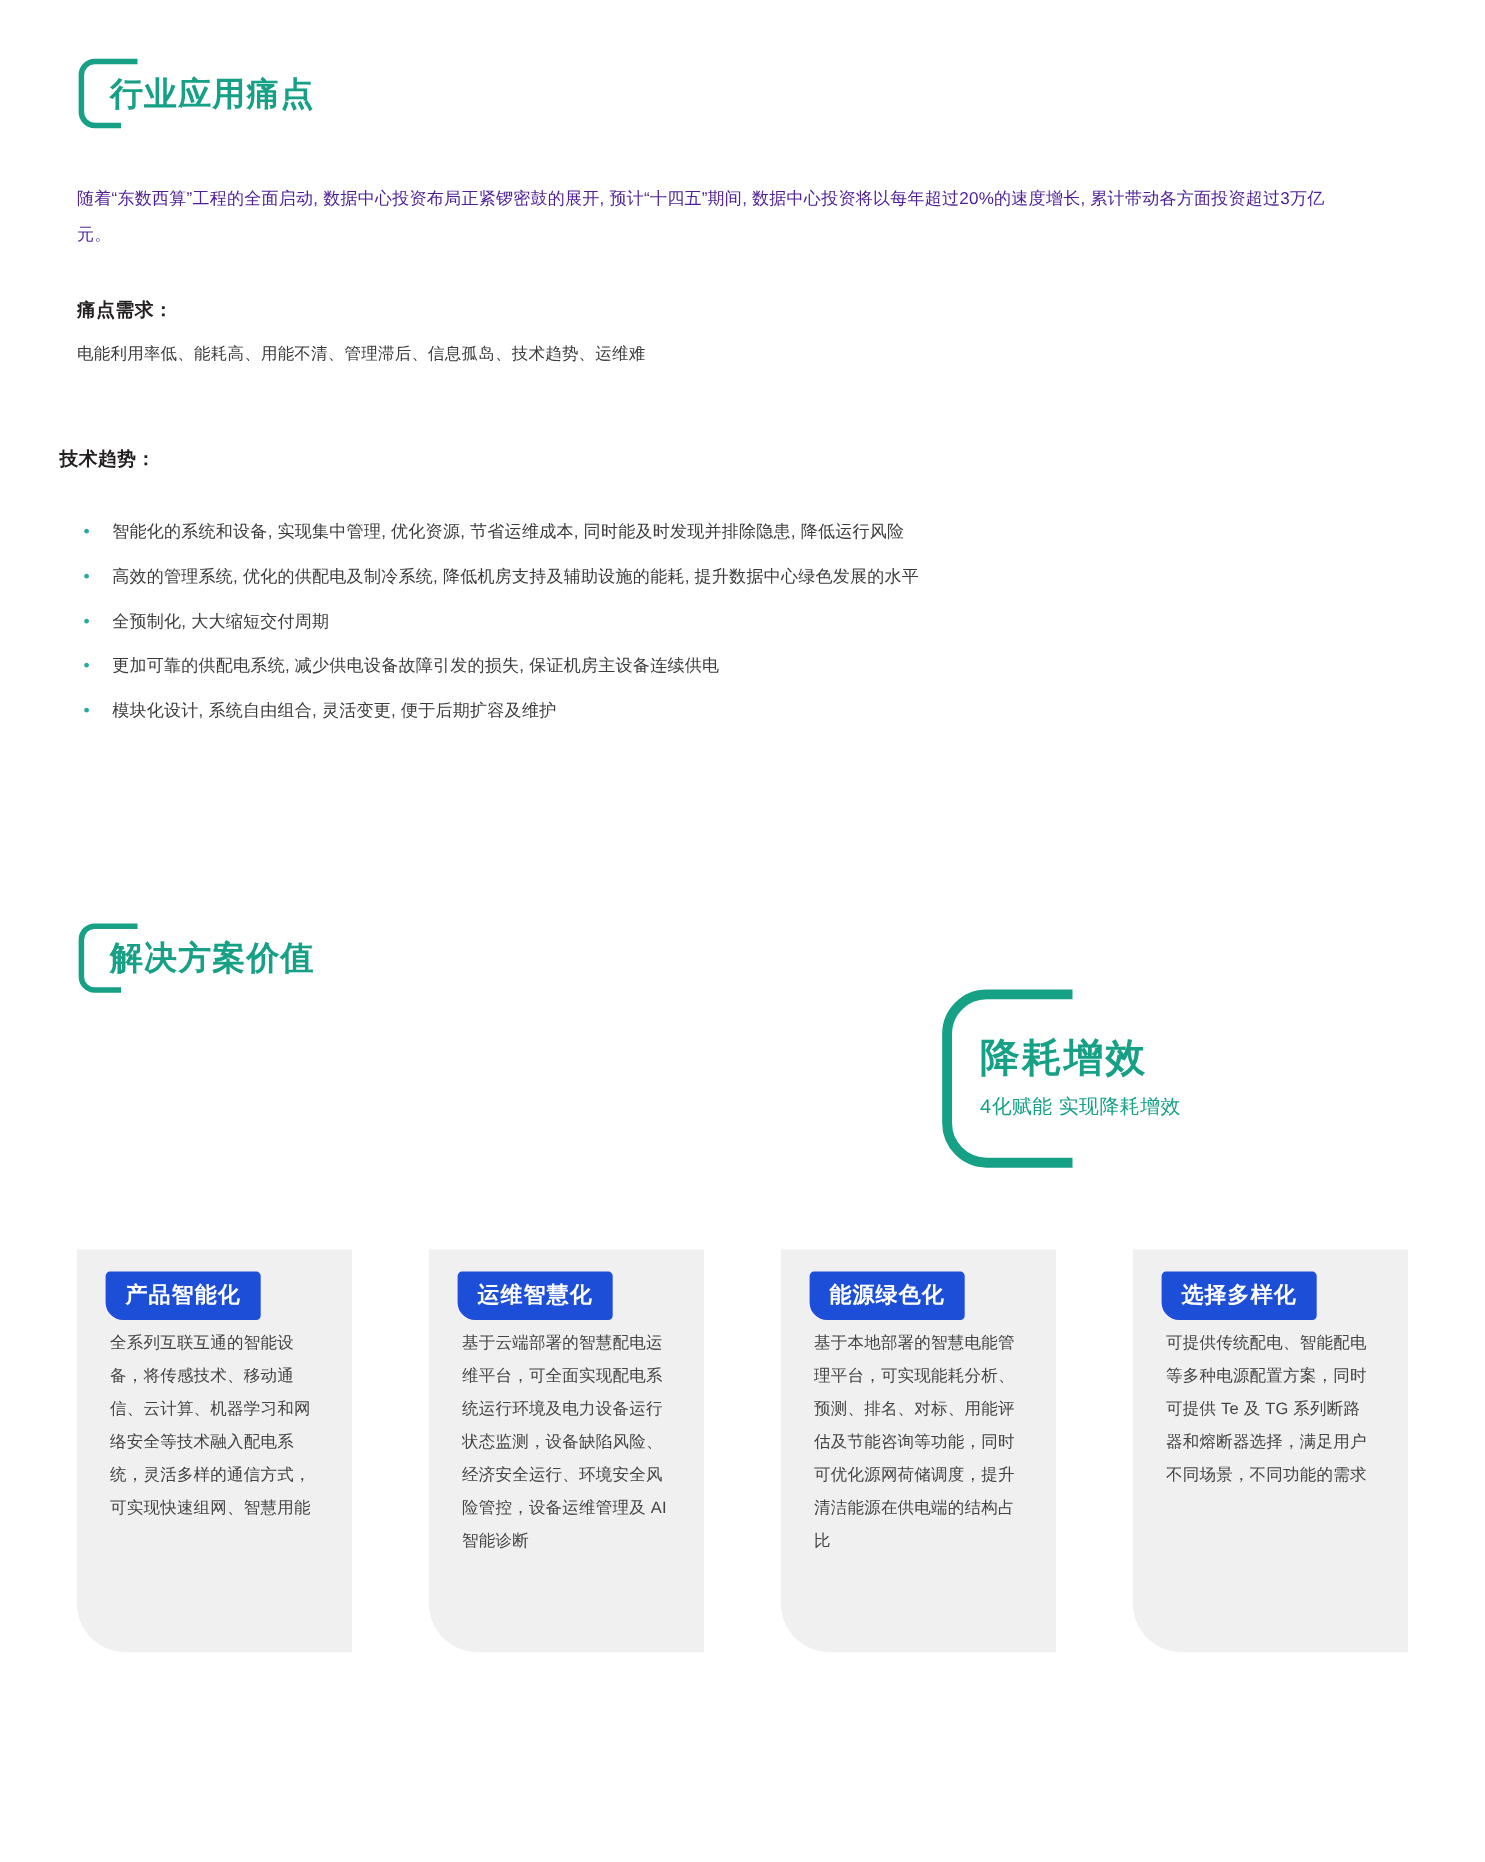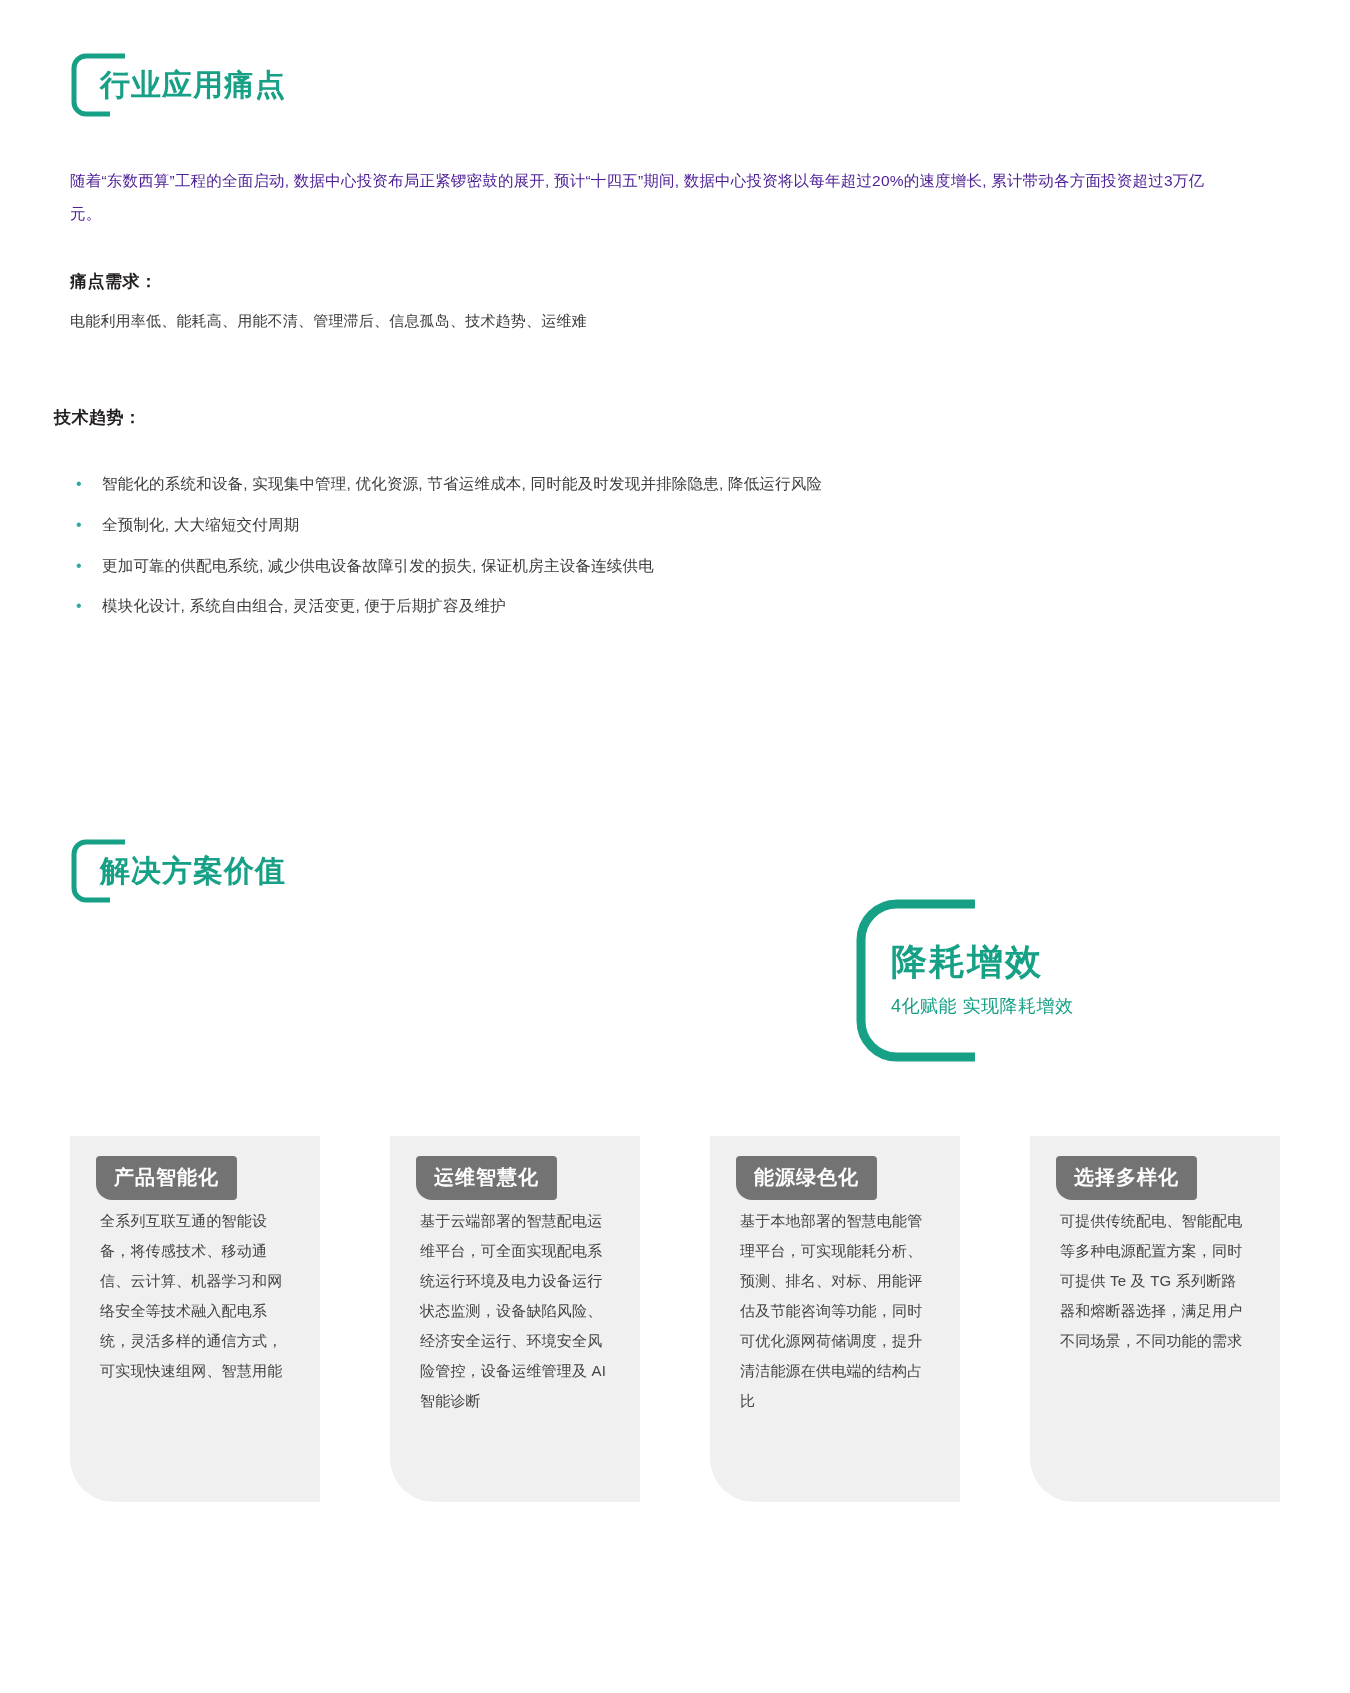--- a/index.html
+++ b/index.html
@@ -138,21 +138,21 @@
     background: #f0f0f0;
     border-radius: 0 0 0 44px;
     padding: 70px 30px 40px 30px;
     min-height: 330px;
   }
   .card.tall { min-height: 366px; }
   .card-tag {
     position: absolute;
     left: 26px;
     top: 20px;
-    background: #737373;
+    background: #1d4ed8;
     color: #ffffff;
     font-size: 20px;
     font-weight: bold;
     letter-spacing: 1px;
     padding: 8px 18px 9px 18px;
     border-radius: 4px 4px 4px 16px;
     white-space: nowrap;
   }
   .card-body {
     font-size: 15px;
@@ -177,20 +177,21 @@
 
   <div class="para" style="left:70px; top:165px; width:1155px;">随着“东数西算”工程的全面启动, 数据中心投资布局正紧锣密鼓的展开, 预计“十四五”期间, 数据中心投资将以每年超过20%的速度增长, 累计带动各方面投资超过3万亿元。</div>
 
   <div class="sub-title" style="left:70px; top:270px;">痛点需求：</div>
   <div class="plain-line" style="left:70px; top:312px;">电能利用率低、能耗高、用能不清、管理滞后、信息孤岛、技术趋势、运维难</div>
 
   <div class="sub-title" style="left:54px; top:390px;margin-top:16px;">技术趋势：</div>
 
   <ul class="bullets" style="left:70px; top:432px; width:1160px;">
     <li>智能化的系统和设备, 实现集中管理, 优化资源, 节省运维成本, 同时能及时发现并排除隐患, 降低运行风险</li>
+    <li>高效的管理系统, 优化的供配电及制冷系统, 降低机房支持及辅助设施的能耗, 提升数据中心绿色发展的水平</li>
     <li>全预制化, 大大缩短交付周期</li>
     <li>更加可靠的供配电系统, 减少供电设备故障引发的损失, 保证机房主设备连续供电</li>
     <li>模块化设计, 系统自由组合, 灵活变更, 便于后期扩容及维护</li>
   </ul>
 
   <div class="section-head" style="left:70px; top:838px;justify-content:flex-end;">
     <div class="bracket">
       <svg width="58" height="66" viewBox="0 0 58 66">
         <path d="M55 4 H16 A12 12 0 0 0 4 16 V50 A12 12 0 0 0 16 62 H40" fill="none" stroke="#16a085" stroke-width="5" stroke-linecap="butt"></path>
       </svg>

